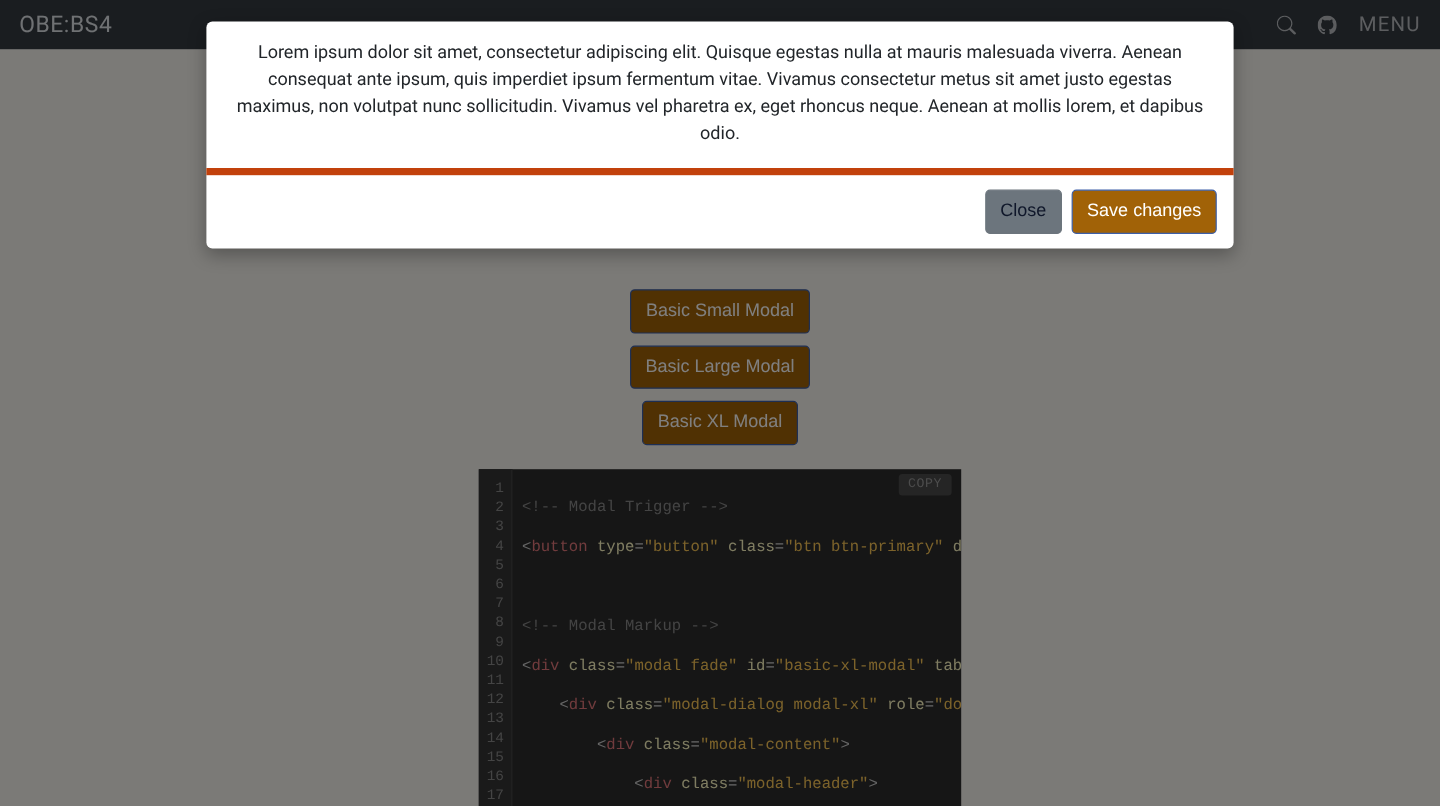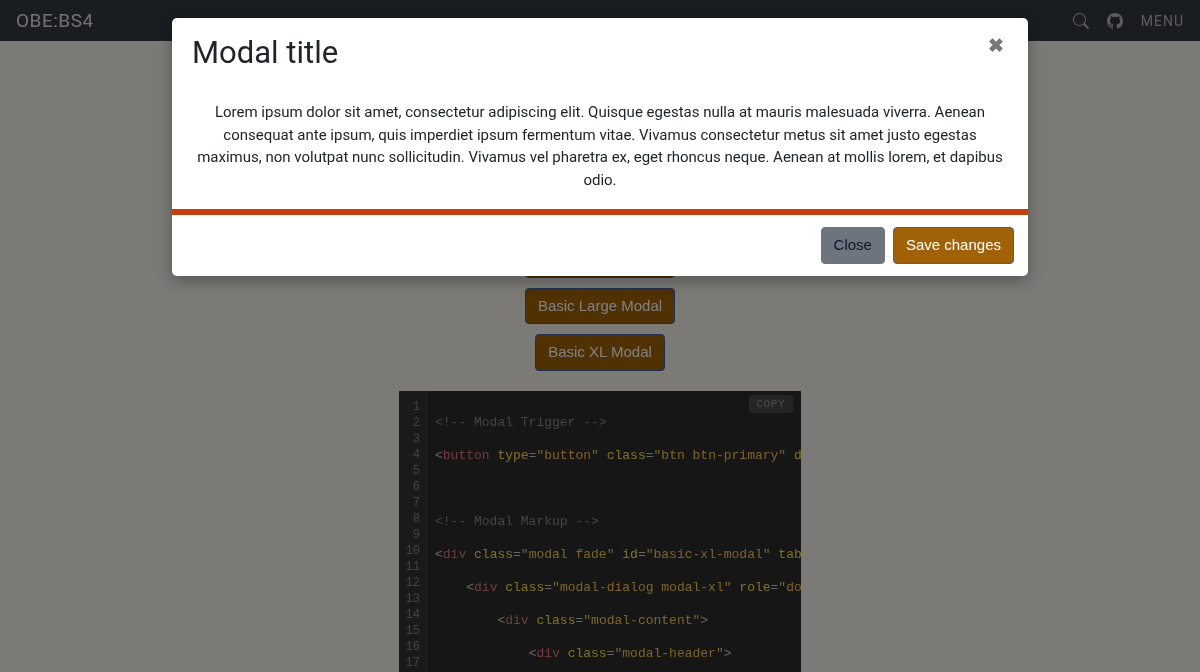--- a/index.html
+++ b/index.html
@@ -26,21 +26,21 @@
       color: #dee2e6;
       letter-spacing: 0.5px;
     }
     .navbar-right {
       display: flex;
       align-items: center;
       gap: 18px;
       color: #b8bbbf;
     }
     .navbar-icon { width: 16px; height: 16px; cursor: pointer; }
-    .navbar-menu { font-size: 14px; letter-spacing: 1px; cursor: pointer; }
+    .navbar-menu { font-size: 17px; letter-spacing: 1px; cursor: pointer; }
 
     .main-content {
       display: flex;
       flex-direction: column;
       align-items: center;
       padding-top: 200px;
       gap: 10px;
     }
     .btn {
       display: inline-block;
@@ -95,21 +95,21 @@
     .code-gutter div { padding-right: 6px; line-height: 16px; font-size: 12px; }
     .code-content {
       padding: 8px 0 8px 36px;
       color: #ccc;
       overflow: hidden;
       white-space: pre;
     }
     .code-content .line { line-height: 16px; height: 16px; }
     .c-comment { color: #888; }
     .c-tag { color: #e2777a; }
-    .c-attr { color: #fde047; }
+    .c-attr { color: #fef9c3; }
     .c-val { color: #f8c555; }
     .c-br { color: #ccc; }
 
     .backdrop {
       position: absolute;
       inset: 0;
       background: rgba(0,0,0,0.5);
       z-index: 10;
     }
     .modal-wrap {
@@ -227,23 +227,19 @@
 
 
     </div>
   </div>
 </div>
 
 <div class="backdrop"></div>
 
 <div class="modal-wrap">
   <div class="modal-dialog">
-    <div class="modal-header">
-      <div class="modal-title">Modal title</div>
-      <div class="modal-close">✖</div>
-    </div>
     <div class="modal-body">Lorem ipsum dolor sit amet, consectetur adipiscing elit. Quisque egestas nulla at mauris malesuada viverra. Aenean consequat ante ipsum, quis imperdiet ipsum fermentum vitae. Vivamus consectetur metus sit amet justo egestas maximus, non volutpat nunc sollicitudin. Vivamus vel pharetra ex, eget rhoncus neque. Aenean at mollis lorem, et dapibus odio.</div>
     <div class="modal-footer">
       <button class="btn btn-secondary">Close</button>
       <button class="btn btn-primary">Save changes</button>
     </div>
   </div>
 </div>
 
 </body></html>

